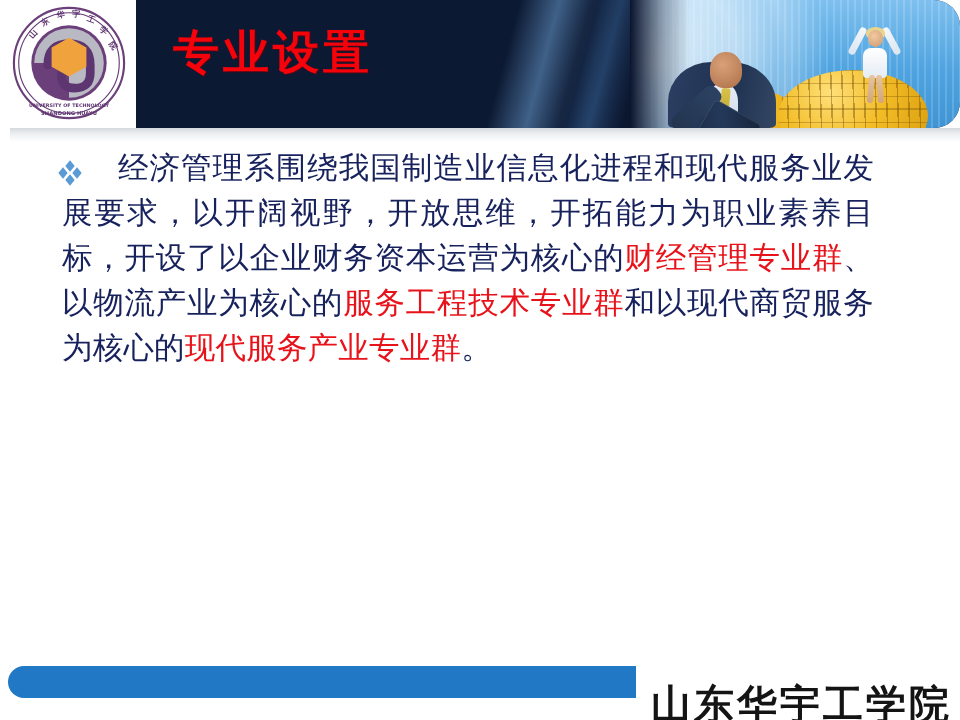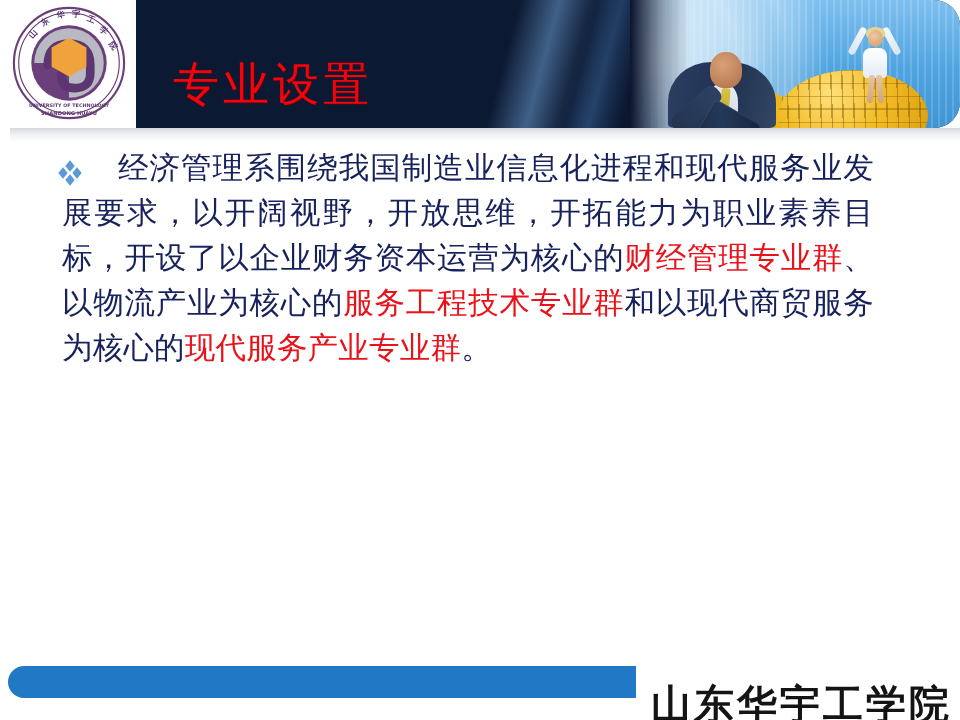--- a/index.html
+++ b/index.html
@@ -195,27 +195,26 @@
   .wm-leg-l { left: 22px; transform: rotate(5deg); }
   .wm-leg-r { left: 31px; transform: rotate(-5deg); }
 
   
   .band-title {
     position: absolute;
     left: 38px;
     top: 28px;
     font-family: "DejaVu Sans", "Liberation Sans", sans-serif;
     font-size: 46px;
-    font-weight: normal;
+    font-weight: bold;
     color: #f5020b;
     letter-spacing: 4px;
     line-height: 1.05;
     text-shadow: 1px 1px 0 rgba(120,0,0,0.5);
     white-space: nowrap;
-    margin-top: 32px;
   }
 
   
   .logo-box {
     position: absolute;
     left: 0px; top: 0px;
     width: 136px; height: 128px;
     background: #ffffff;
     z-index: 5;
   }

